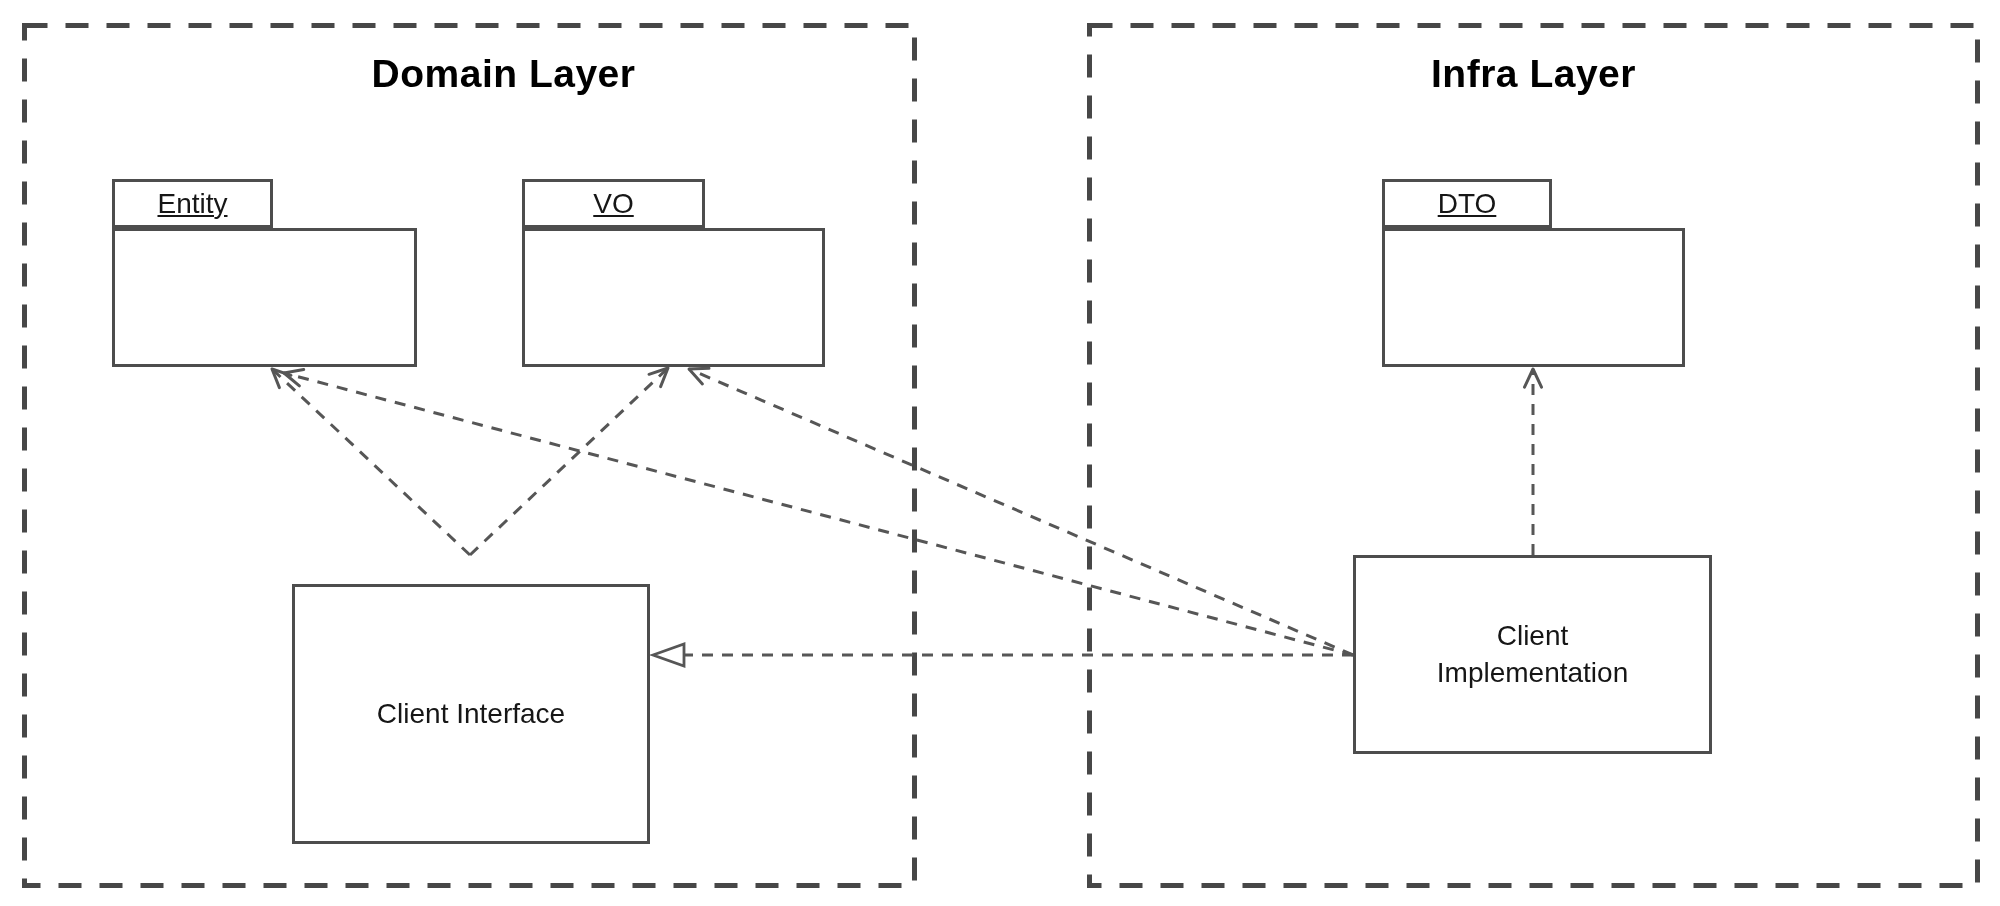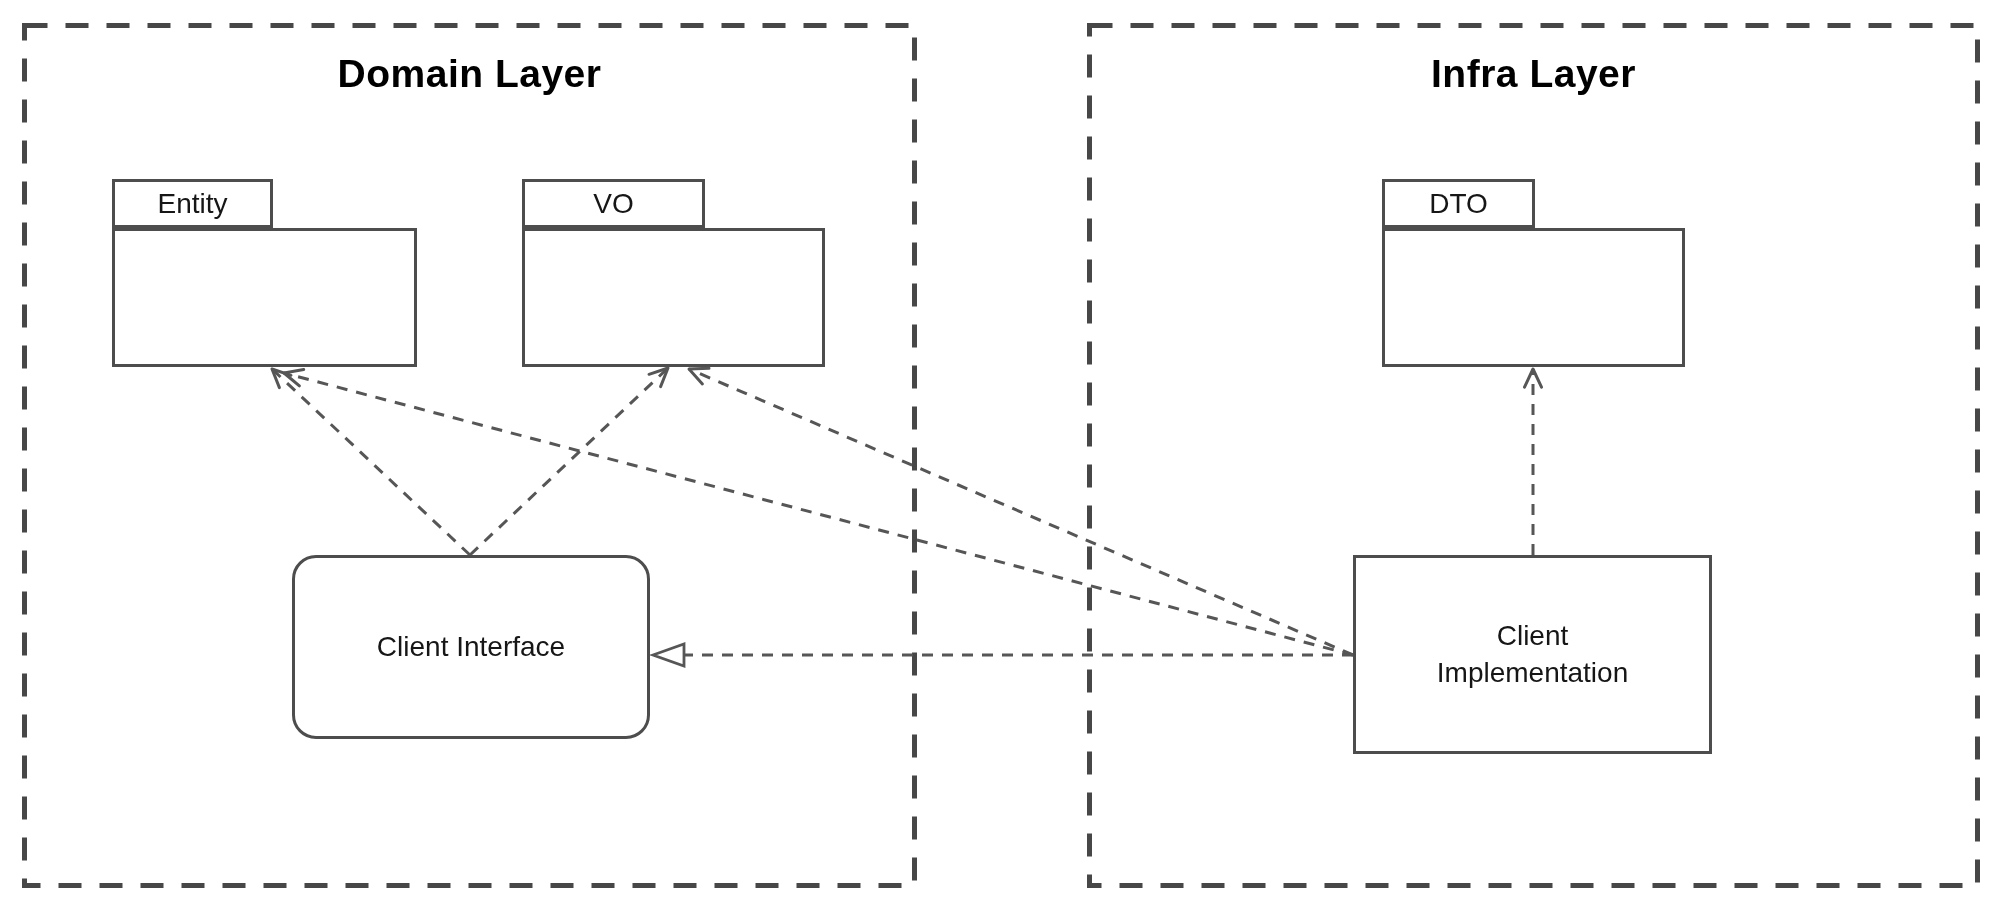--- a/index.html
+++ b/index.html
@@ -1,20 +1,20 @@
 <!DOCTYPE html>
 <html><head>
 <meta charset="utf-8">
 <style>
   html,body{margin:0;padding:0;background:#ffffff;}
   body{width:2000px;height:906px;position:relative;font-family:"Liberation Sans",sans-serif;overflow:hidden;}
   svg.edge-layer{position:absolute;left:0;top:0;width:2000px;height:906px;z-index:1;}
   .layer-title{position:absolute;text-align:center;font-size:39px;font-weight:bold;color:#000;z-index:3;letter-spacing:0.5px;}
   .node{position:absolute;box-sizing:border-box;background:#ffffff;border:3px solid #4d4d4d;display:flex;align-items:center;justify-content:center;color:#161616;z-index:2;}
-  .pkg-tab{font-size:28px;z-index:3;}
+  .pkg-tab{font-size:28px;z-index:3;text-decoration:underline;}
   .pkg-body{z-index:2;}
   .class-box{font-size:28px;text-align:center;line-height:1.29;}
   .class-box .lbl{display:inline-block;max-width:250px;}
   .ci .lbl{max-width:340px;}
 </style>
 </head>
 <body>
 
 <svg class="edge-layer" viewBox="0 0 2000 906" xmlns="http://www.w3.org/2000/svg">
 
@@ -34,37 +34,37 @@
     <polyline points="279.4,387.6 272,369 291,375.3"></polyline>
     <polyline points="299.4,385.8 284,373 303.7,369.4"></polyline>
     <polyline points="649,374.3 668,368 660.6,386.6"></polyline>
     <polyline points="702.4,383.9 689,369 709,368.3"></polyline>
     <polyline points="1524.5,387.1 1533,369 1541.5,387.1"></polyline>
   </g>
 
   <polygon points="653,655 684,644 684,666" fill="#ffffff" stroke="#565656" stroke-width="2.8" stroke-linejoin="miter"></polygon>
 </svg>
 
-<div class="layer-title" style="left:22px;width:895px;top:52px;">Domain Layer</div>
+<div class="layer-title" style="left:22px;width:895px;top:52px;padding-left:34px;">Domain Layer</div>
 <div class="layer-title" style="left:1087px;width:893px;top:52px;">Infra Layer</div>
 
 <div class="node pkg-body" style="left:112px;top:228px;width:305px;height:139px;"></div>
 <div class="node pkg-tab" style="left:112px;top:179px;width:161px;height:49px;">
   <span>Entity</span>
 </div>
 
 <div class="node pkg-body" style="left:522px;top:228px;width:303px;height:139px;"></div>
 <div class="node pkg-tab" style="left:522px;top:179px;width:183px;height:49px;">
   <span>VO</span>
 </div>
 
 <div class="node pkg-body" style="left:1382px;top:228px;width:303px;height:139px;"></div>
-<div class="node pkg-tab" style="left:1382px;top:179px;width:153px;height:49px;">
+<div class="node pkg-tab" style="left:1382px;top:179px;width:170px;height:49px;">
   <span>DTO</span>
 </div>
 
-<div class="node class-box ci" style="left:292px;top:555px;width:358px;height:184px;border-radius:24px;">
+<div class="node class-box ci" style="left:292px;top:584px;width:358px;height:260px;">
   <span class="lbl">Client Interface</span>
 </div>
 
 <div class="node class-box" style="left:1353px;top:555px;width:359px;height:199px;text-align:center;">
   <span class="lbl">Client Implementation</span>
 </div>
 
 </body></html>

